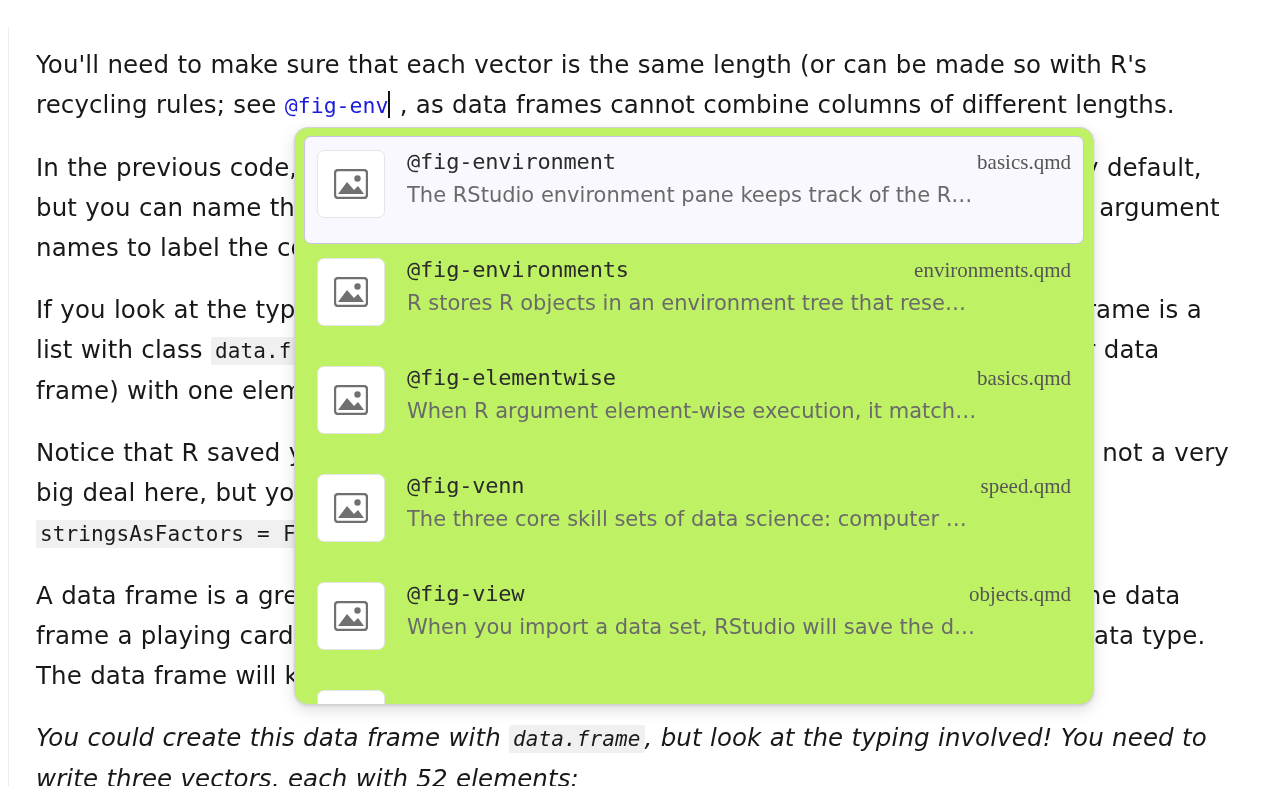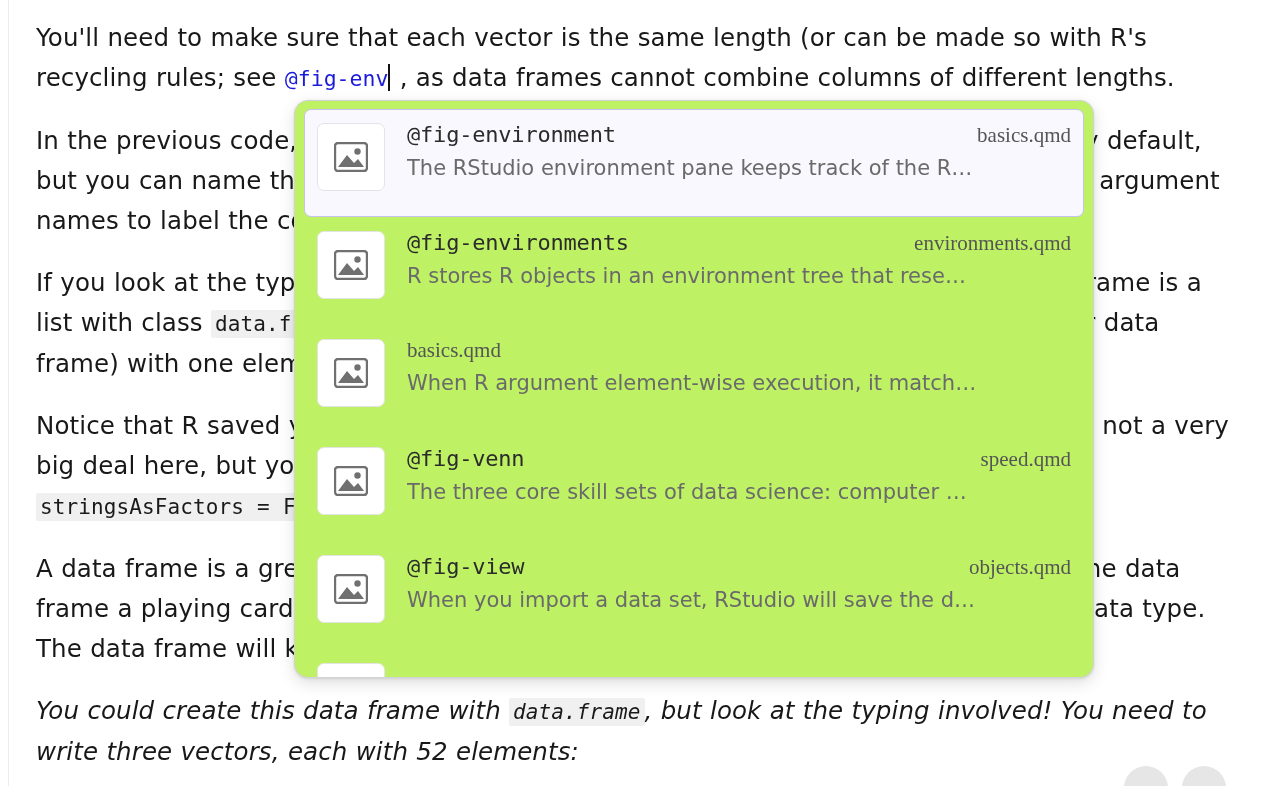--- a/index.html
+++ b/index.html
@@ -13,20 +13,21 @@
     font-family: "DejaVu Sans", sans-serif;
     overflow: hidden;
     position: relative;
   }
 
   
   #editor-surface {
     position: absolute;
     inset: 0;
     background: #ffffff;
+    margin-top: 27px;
   }
   #gutter-rule {
     position: absolute;
     left: 8px;
     top: 0;
     width: 1px;
     height: 786px;
     background: #ededed;
   }
 
@@ -223,20 +224,21 @@
         <div class="xref-item">
           <div class="thumb">
             <svg width="34" height="30" viewBox="0 0 34 30">
               <rect x="1" y="1" width="32" height="28" rx="3" fill="none" stroke="#707070" stroke-width="2.4"></rect>
               <path d="M4 25 L13 13 L20 21 L24 17 L30 25 Z" fill="#707070"></path>
               <circle cx="23.5" cy="9.5" r="3.2" fill="#707070"></circle>
             </svg>
           </div>
           <div class="xref-text">
             <div class="xref-row-top">
+              <span class="xref-id">@fig-elementwise</span>
               <span class="xref-file">basics.qmd</span>
             </div>
             <div class="xref-desc">When R argument element-wise execution, it match…</div>
           </div>
         </div>
         <div class="xref-item">
           <div class="thumb">
             <svg width="34" height="30" viewBox="0 0 34 30">
               <rect x="1" y="1" width="32" height="28" rx="3" fill="none" stroke="#707070" stroke-width="2.4"></rect>
               <path d="M4 25 L13 13 L20 21 L24 17 L30 25 Z" fill="#707070"></path>

